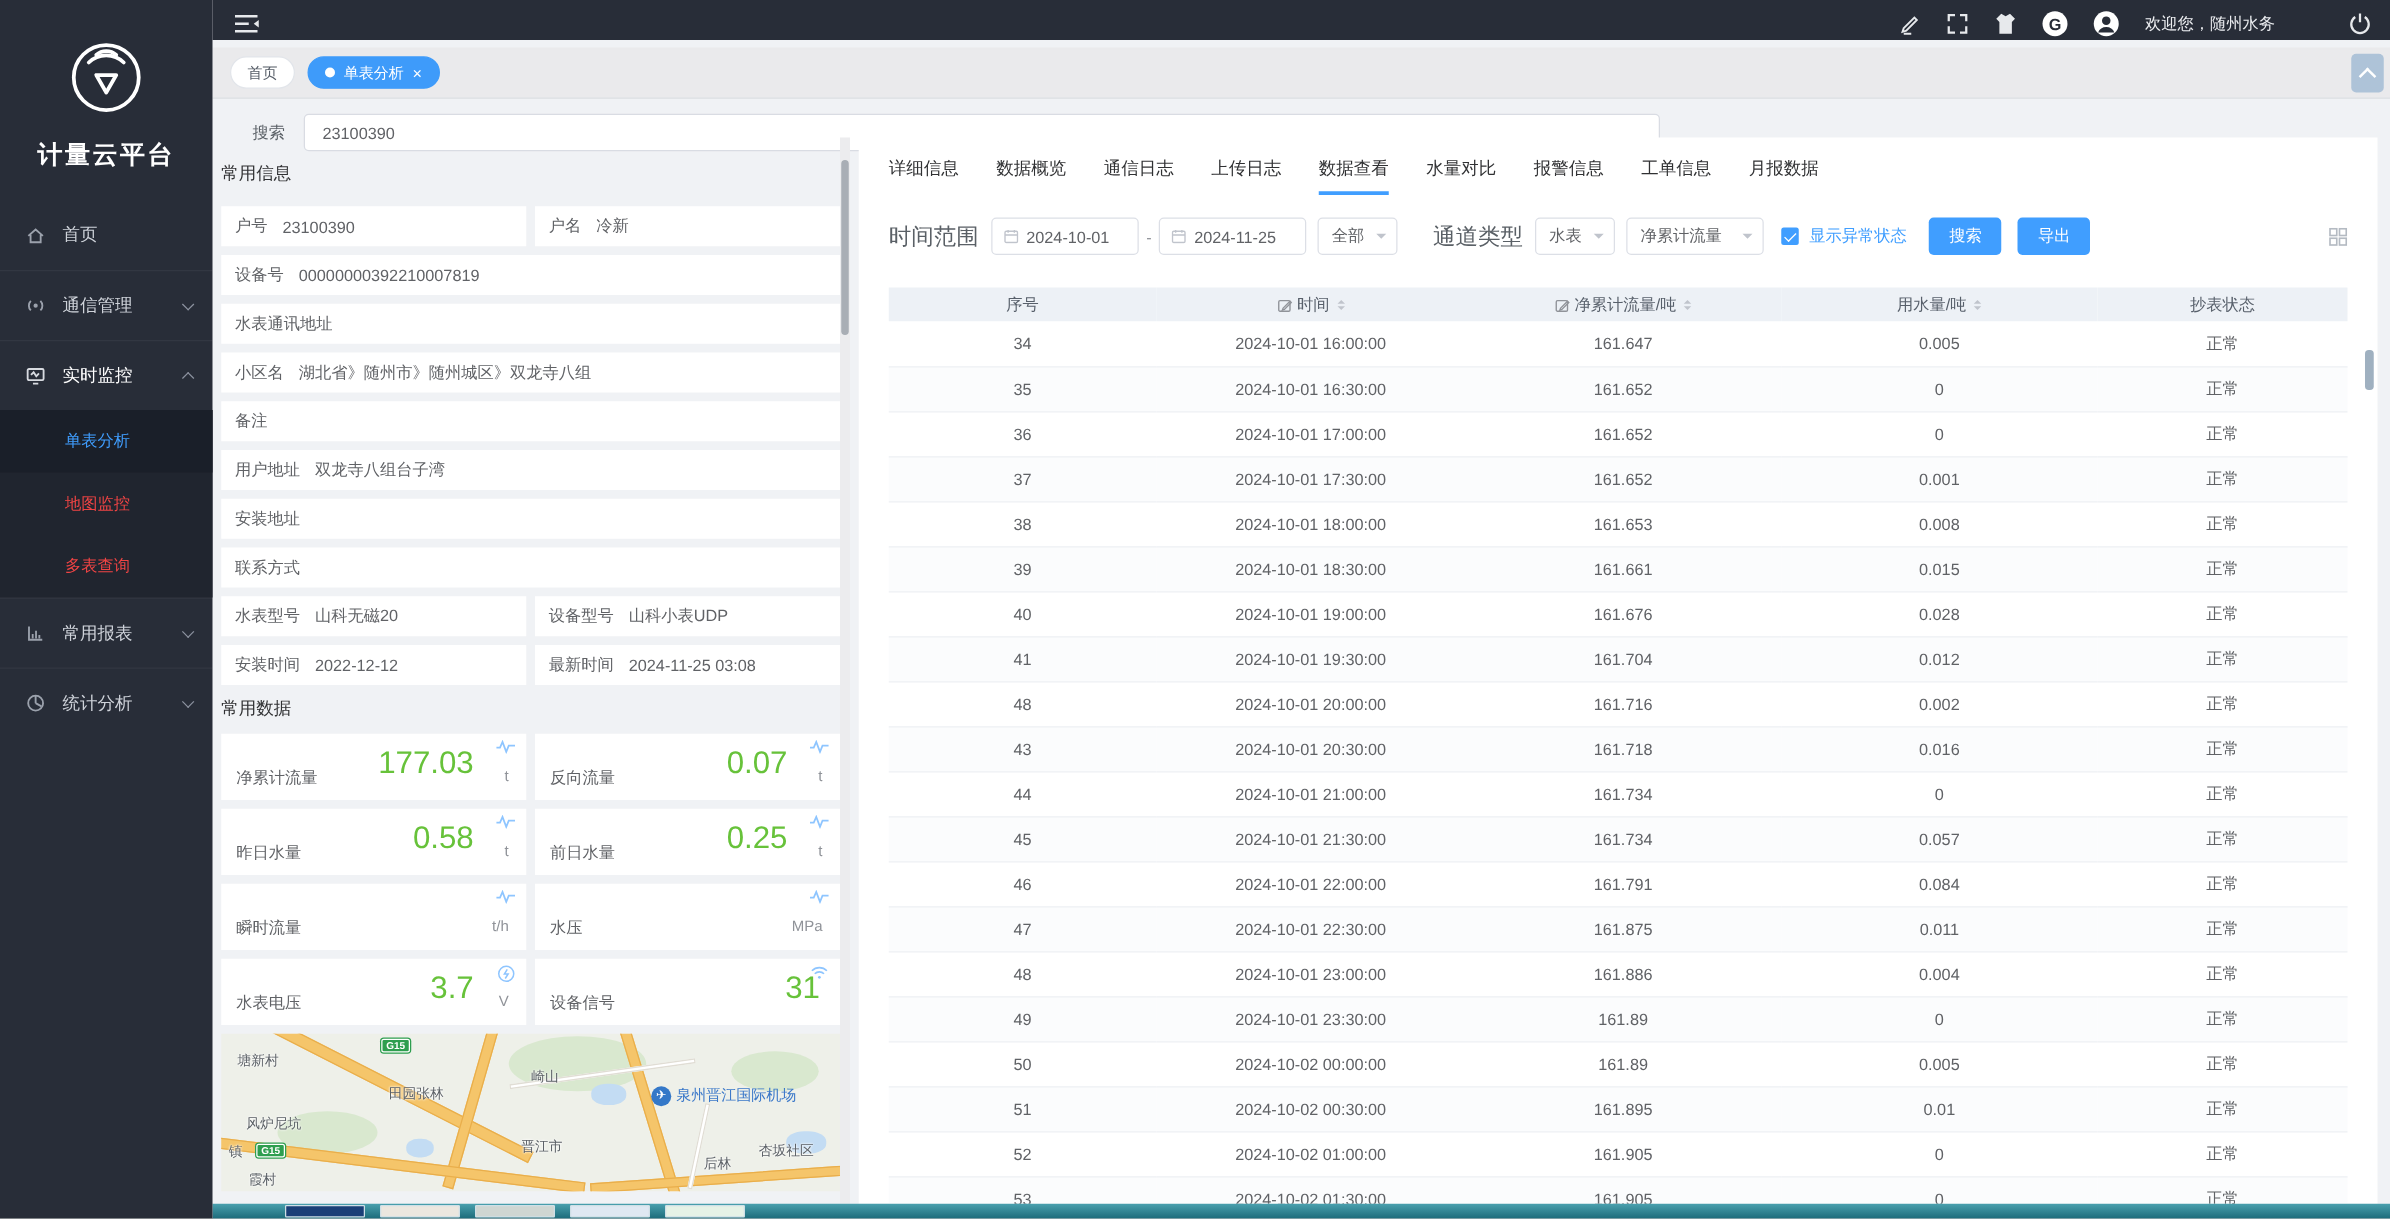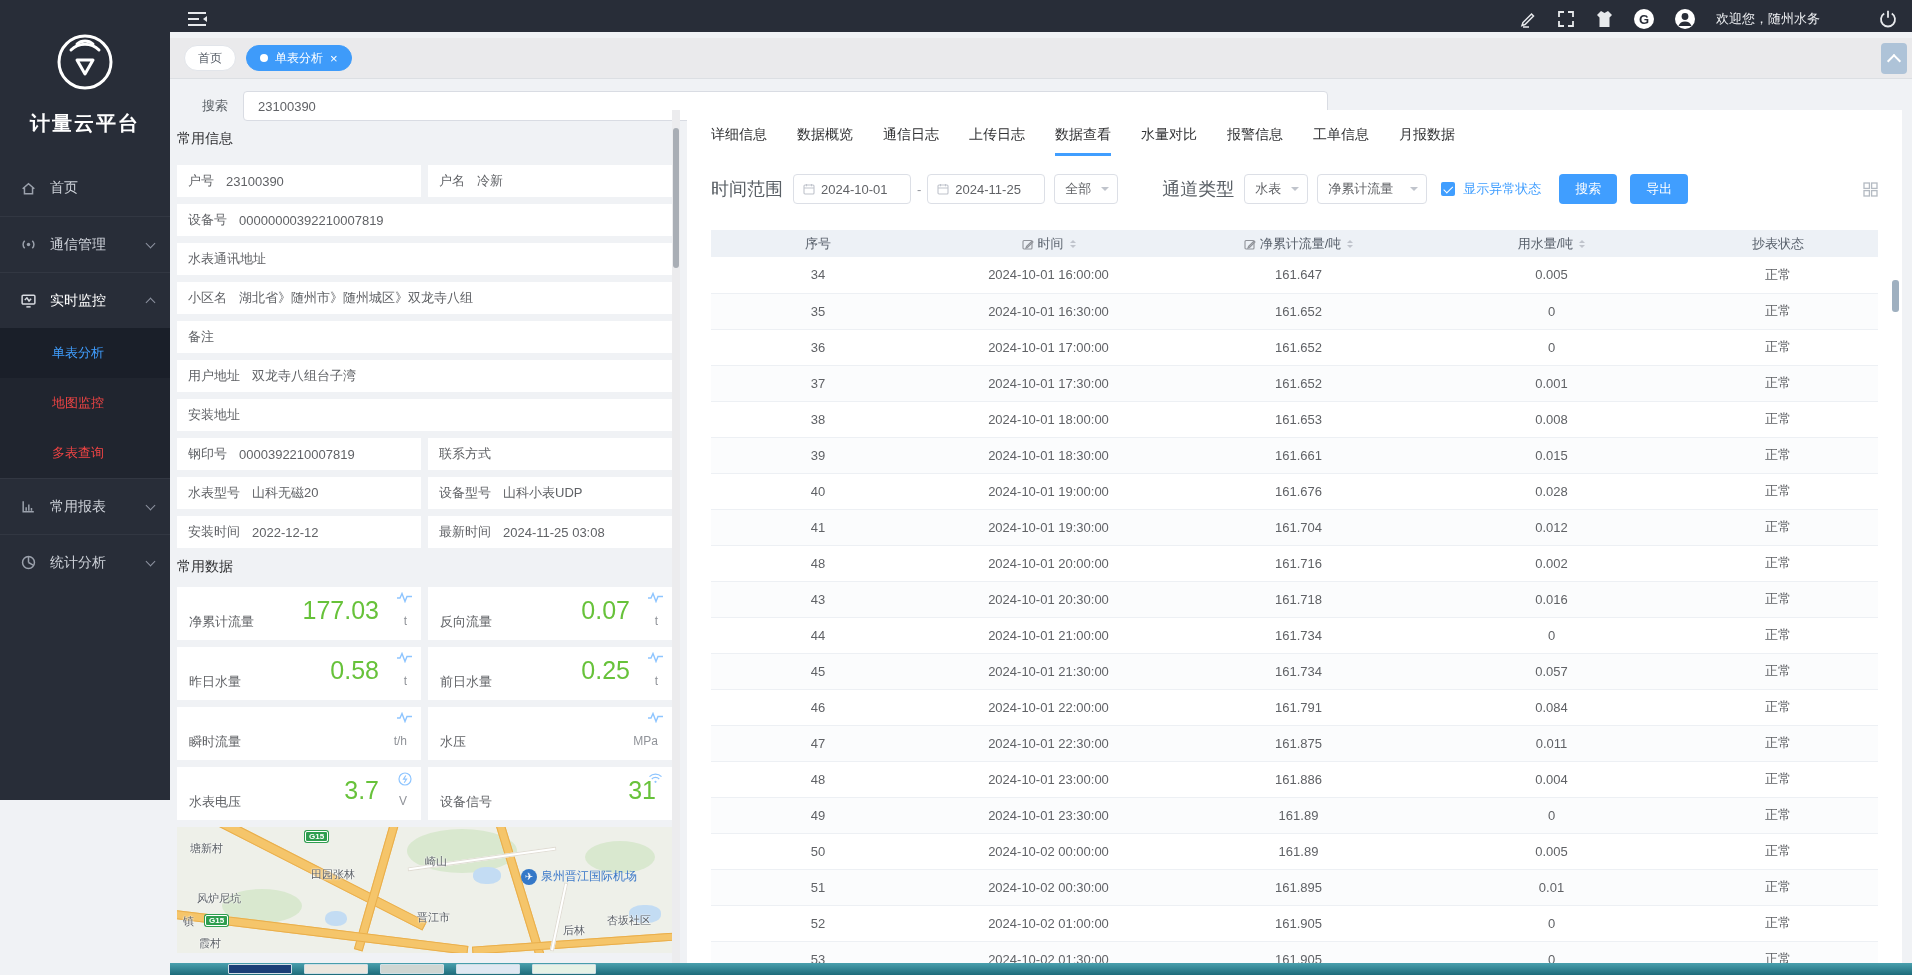--- a/index.html
+++ b/index.html
@@ -1,20 +1,20 @@
 <!DOCTYPE html>
 <html><head>
 <meta charset="utf-8">
 <style>
   *{margin:0;padding:0;box-sizing:border-box}
   body{font-family:"Liberation Sans","DejaVu Sans",sans-serif;background:#555}
   #app{position:relative;width:1912px;height:975px;background:#f0f2f5;overflow:hidden;font-family:"Liberation Sans","DejaVu Sans",sans-serif}
 
   
-  .sidebar{position:absolute;left:0;top:0;width:170px;height:800px;background:#282d38;z-index:5}
+  .sidebar{position:absolute;left:0;top:0;width:170px;height:975px;background:#282d38;z-index:5}
   .logo{height:160px;display:flex;flex-direction:column;align-items:center;justify-content:center;gap:14px}
   .logo-title{color:#fff;font-size:20px;font-weight:bold;letter-spacing:2px}
   .nav-item{height:56px;display:flex;align-items:center;padding:0 16px 0 20px;color:#cfd3da;font-size:14px;cursor:pointer;border-top:1px solid rgba(255,255,255,.05)}
   .nav-item:first-child{border-top:none}
   .nav-item .nicon{width:17px;height:17px;margin-right:13px;flex:none}
   .nav-item.open{color:#fff}
   .chev{width:7px;height:7px;border-right:1.4px solid #8d93a0;border-bottom:1.4px solid #8d93a0;transform:rotate(45deg);margin-left:auto;margin-top:-3px}
   .chev.up{transform:rotate(-135deg);margin-top:4px}
   .submenu{background:#20252f}
   .nav-sub{height:50px;display:flex;align-items:center;padding-left:52px;font-size:13px;color:#ef4444;cursor:pointer}
@@ -295,24 +295,20 @@
         </div>
       </div>
     <div class="frow">
         <div class="fcell">
           <span class="flabel">安装地址</span>
           <span></span>
         </div>
       </div>
     <div class="frow">
       <div class="fcell">
-          <span class="flabel">钢印号</span>
-          <span>0000392210007819</span>
-        </div>
-      <div class="fcell">
           <span class="flabel">联系方式</span>
           <span></span>
         </div>
     </div>
     <div class="frow">
       <div class="fcell">
           <span class="flabel">水表型号</span>
           <span>山科无磁20</span>
         </div>
       <div class="fcell">
@@ -490,21 +486,21 @@
         <svg width="12" height="12" viewBox="0 0 12 12" fill="none" stroke="#c0c4cc" stroke-width="1.1">
             <rect x="1" y="2" width="10" height="9" rx="1"></rect>
             <path d="M3.5 1v2.2M8.5 1v2.2M1 5h10"></path>
           </svg>
         <span>2024-11-25</span>
       </span>
       <span class="select" style="width:64px;margin-left:9px">
         <span>全部</span>
           <span class="caret"></span>
       </span>
-      <span class="flt-label" style="margin-left:44px">通道类型</span>
+      <span class="flt-label" style="margin-left:28px">通道类型</span>
       <span class="select" style="width:64px">
         <span>水表</span>
           <span class="caret"></span>
       </span>
       <span class="select" style="width:110px;margin-left:9px">
         <span>净累计流量</span>
           <span class="caret"></span>
       </span>
       <span class="chk"></span>
       <span class="chk-label">显示异常状态</span>

